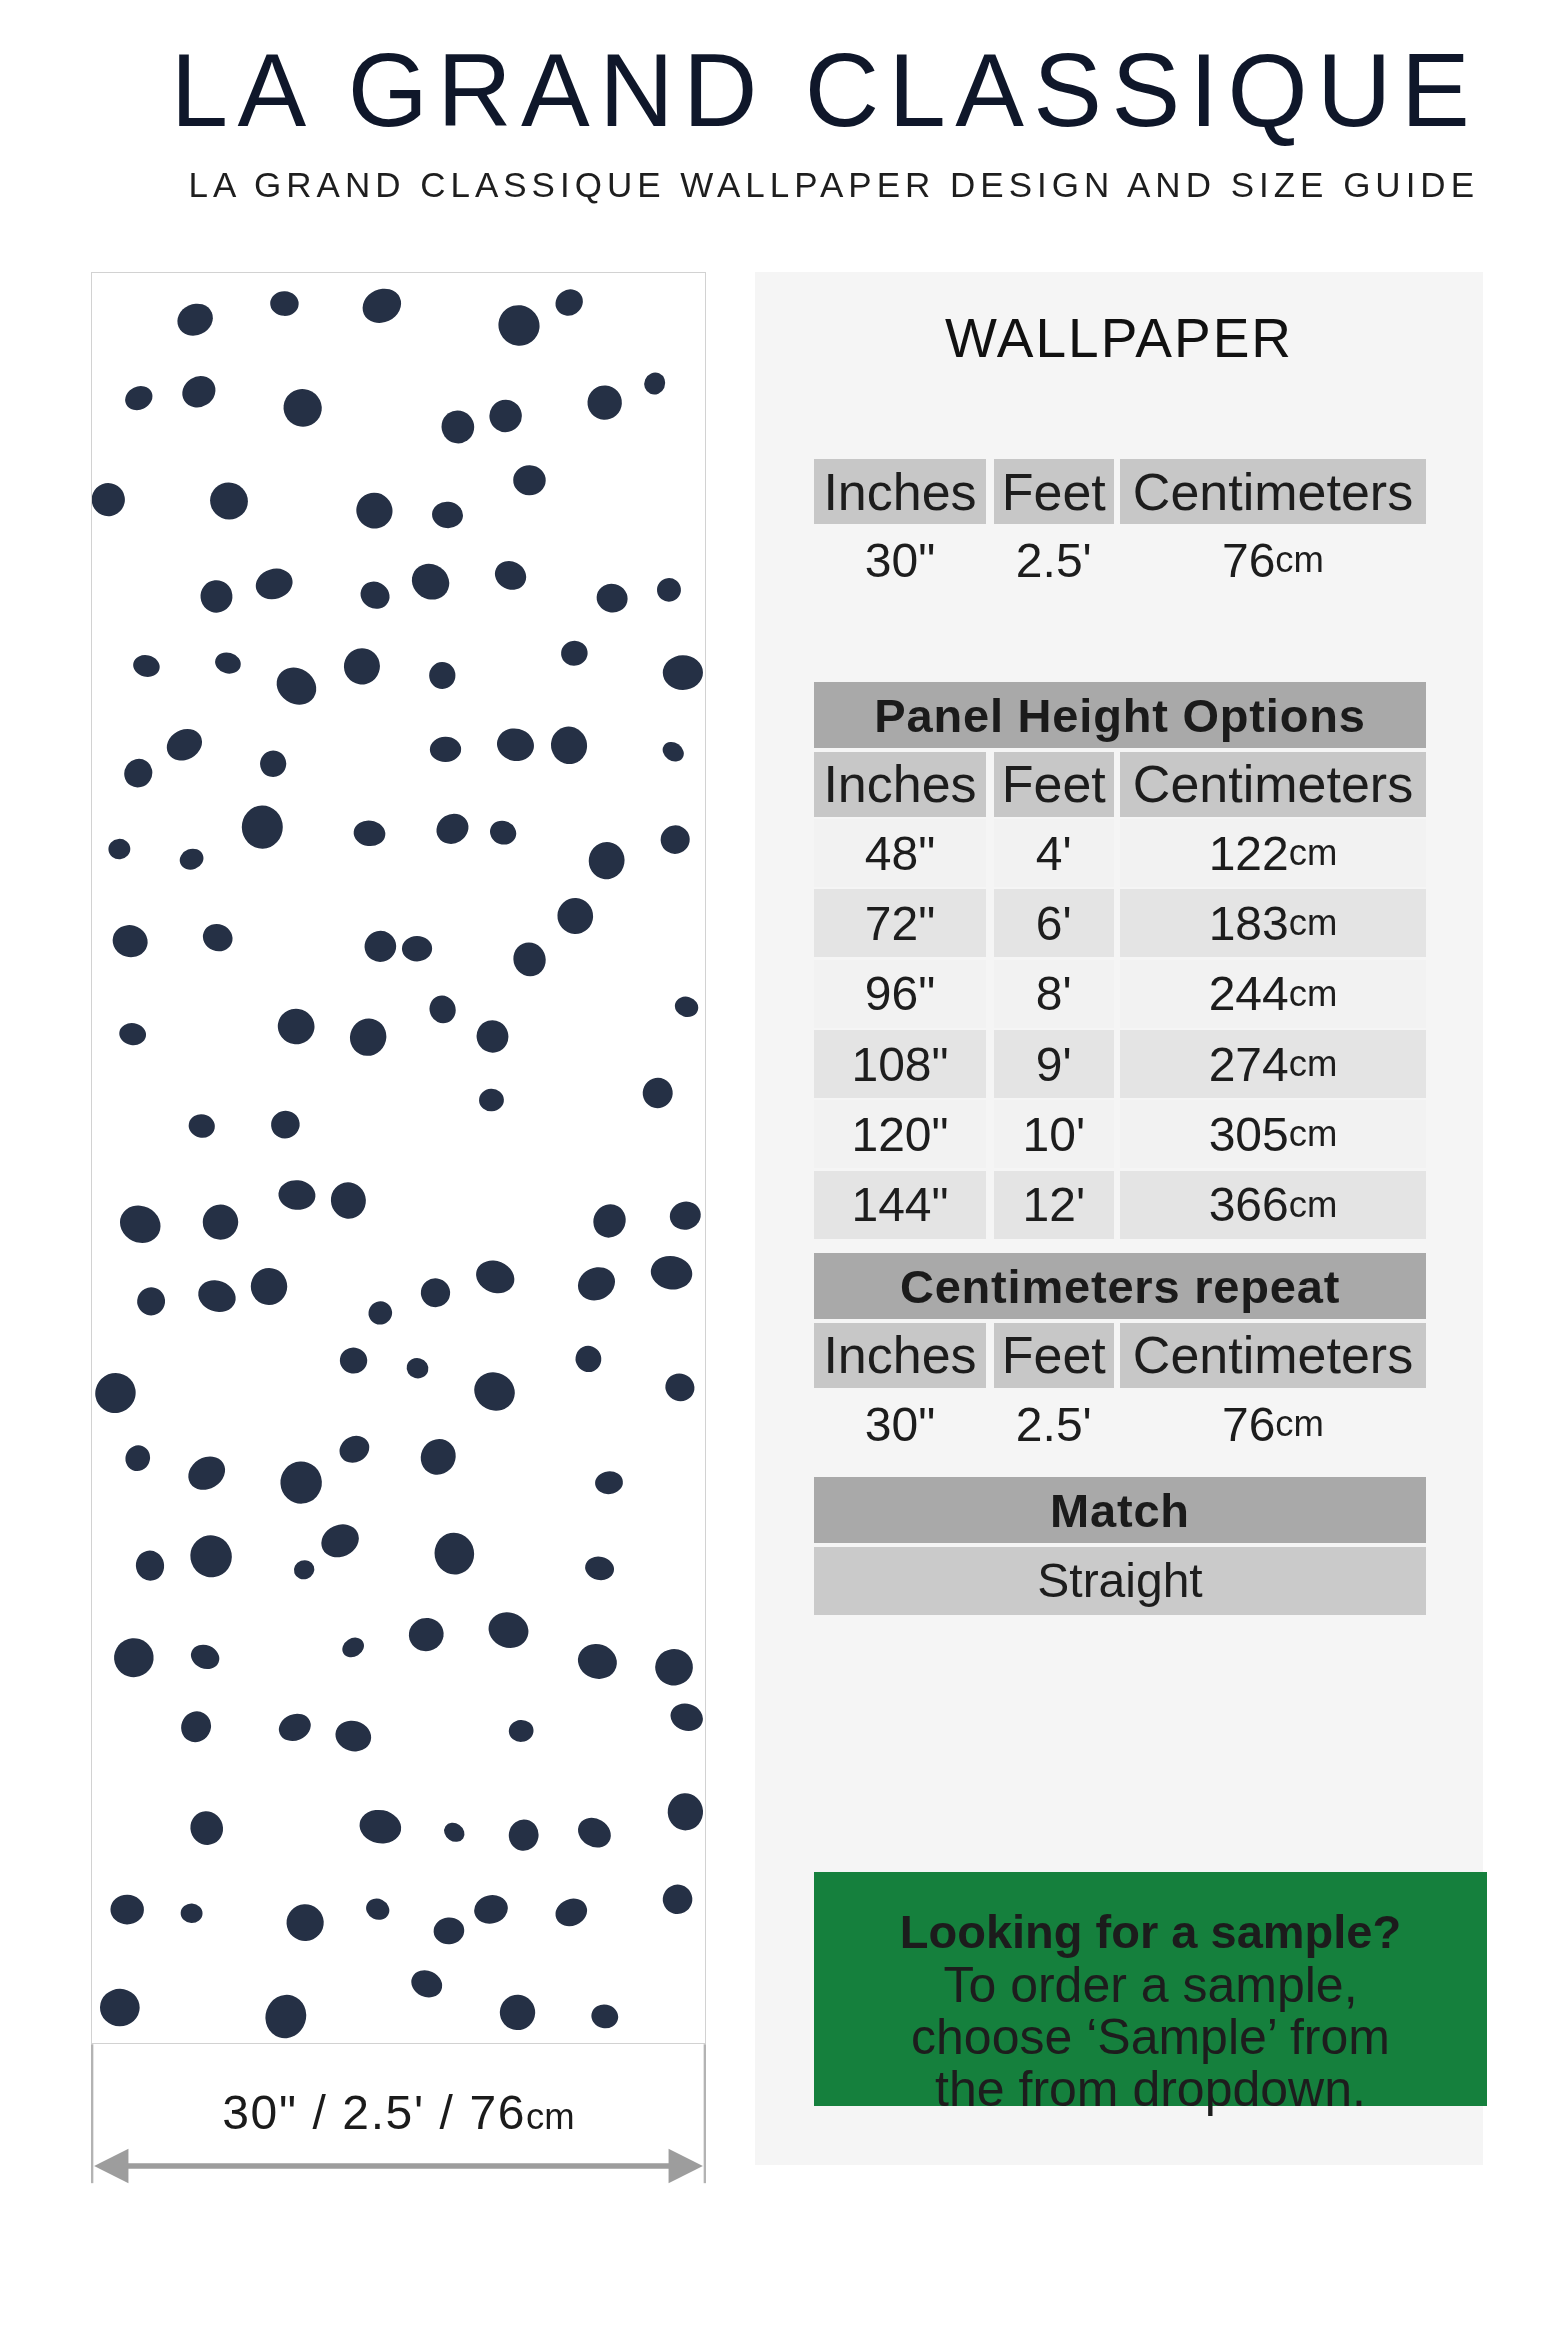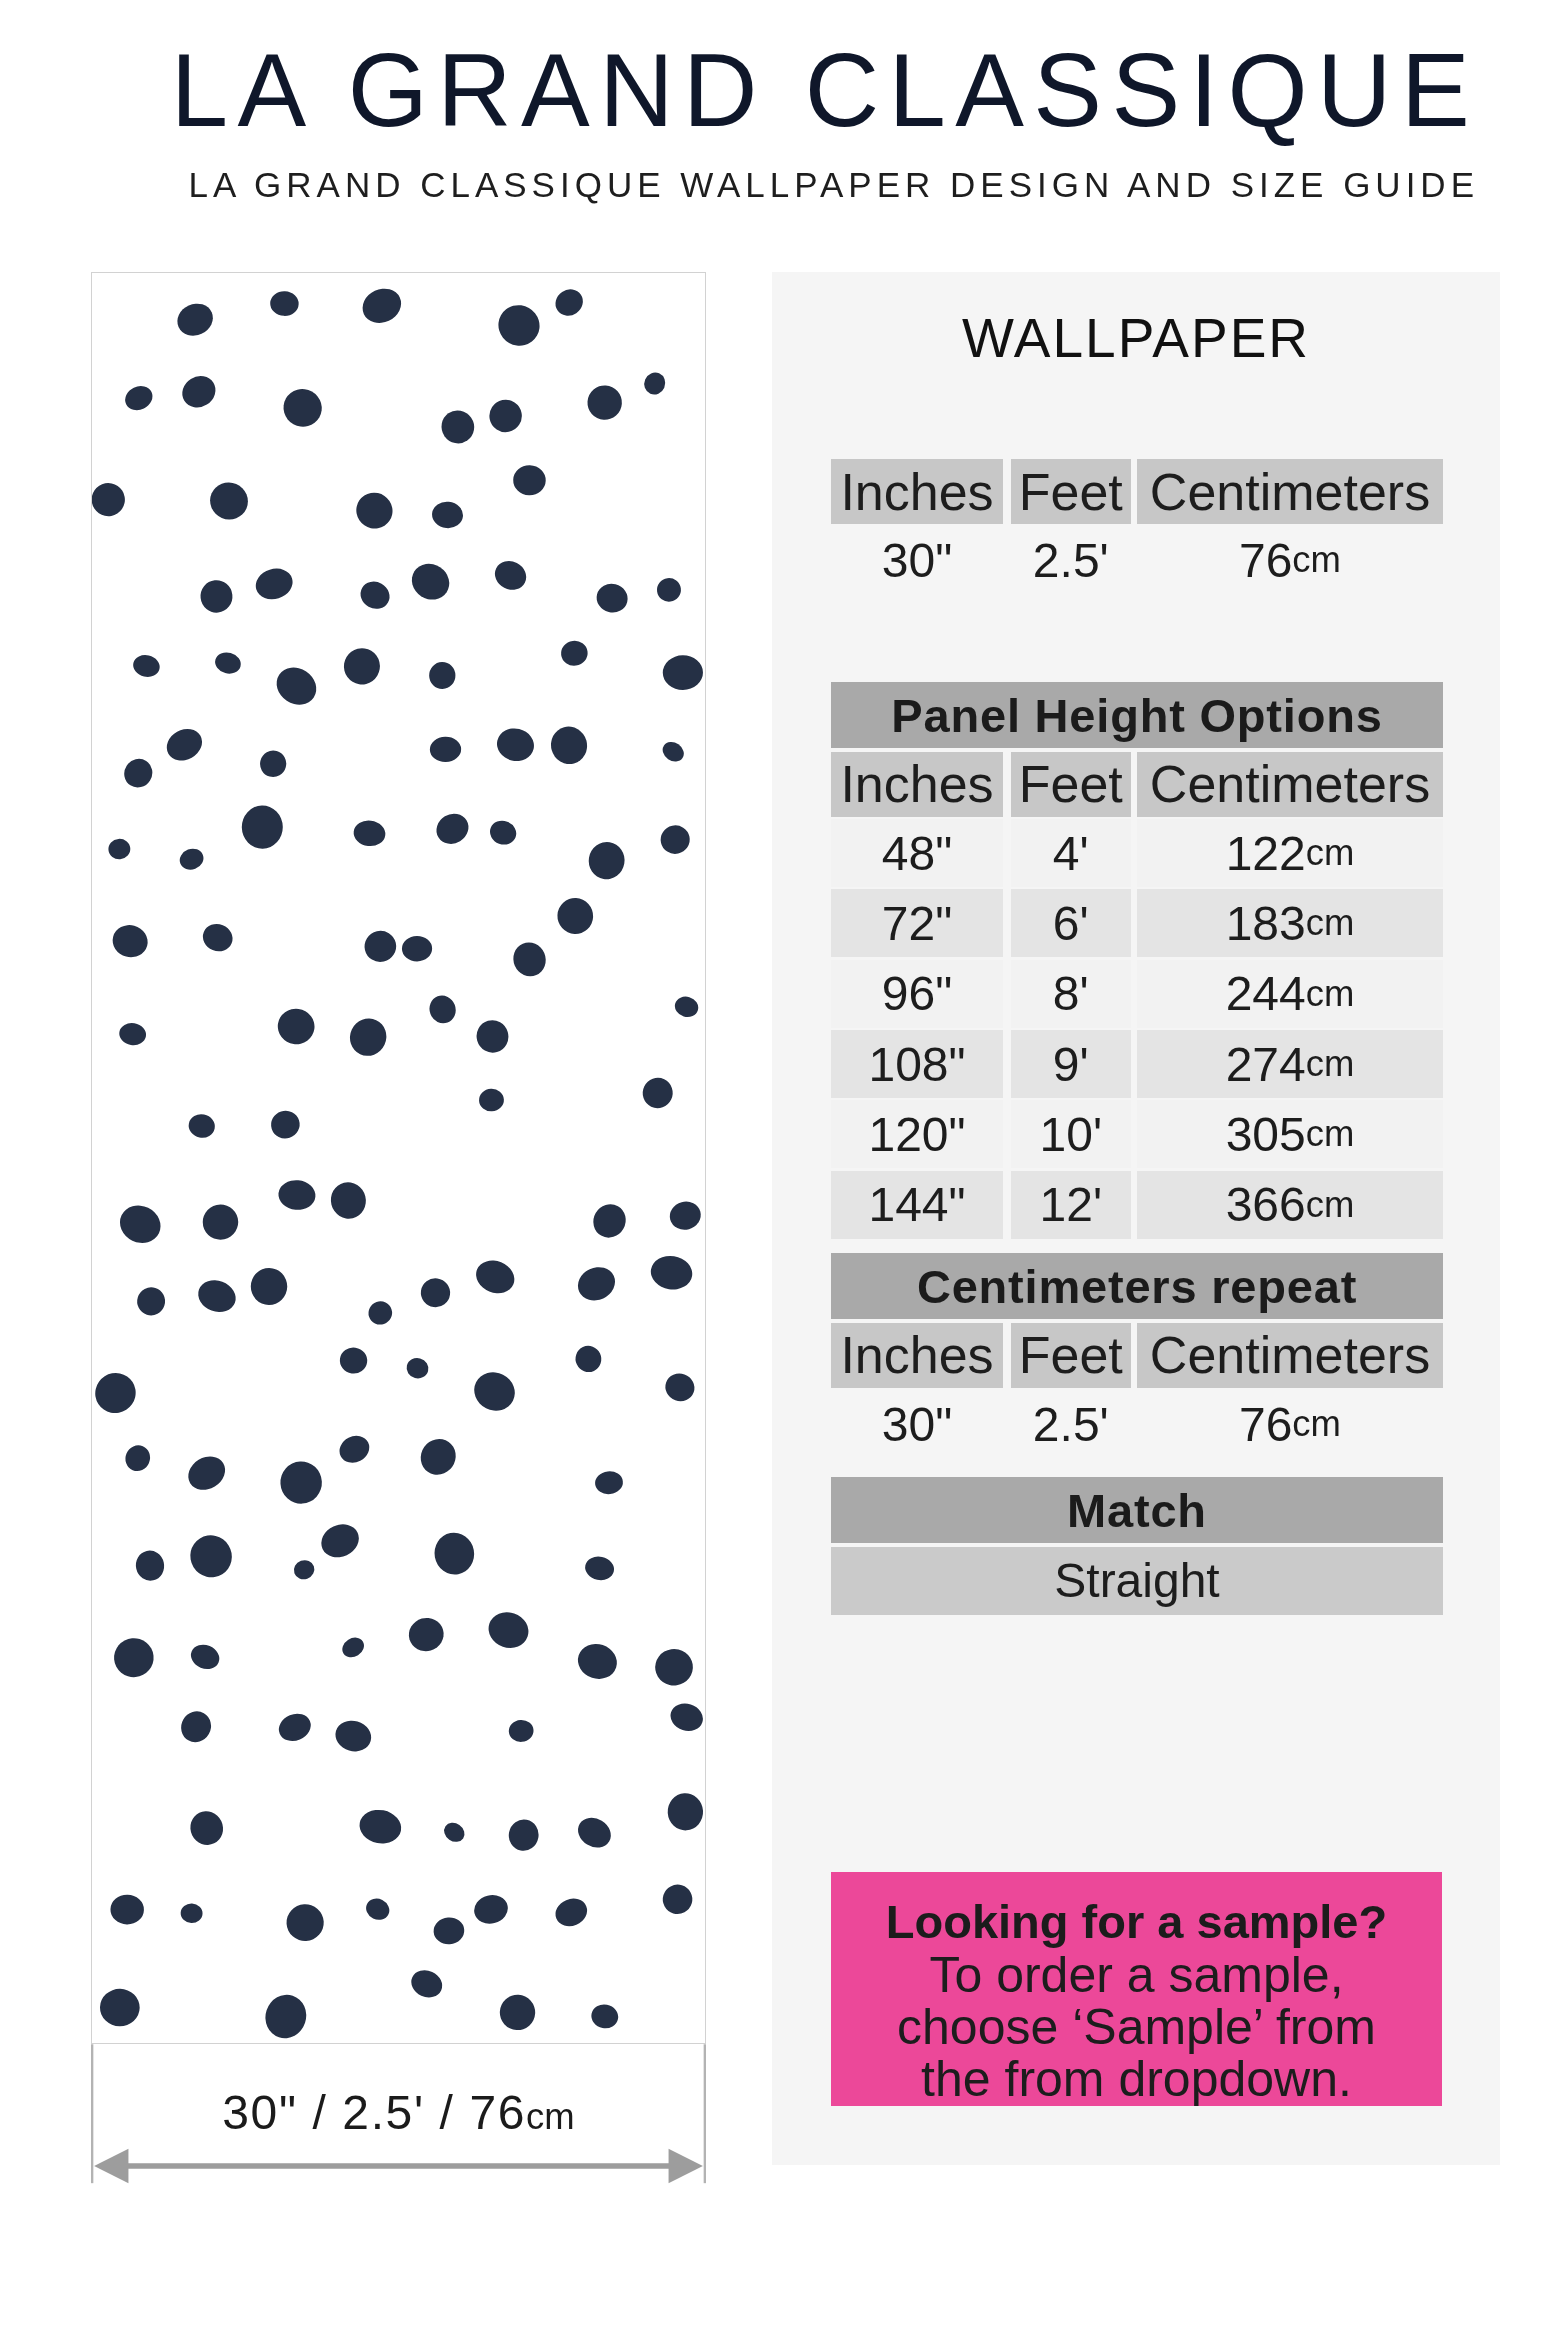--- a/index.html
+++ b/index.html
@@ -32,21 +32,21 @@
   
   .measure { position:absolute; left:91px; top:2044px; width:615px; height:141px; }
   .measure-label {
     position:absolute; left:0; right:0; top:41px; text-align:center;
     font-size:48px; font-weight:300; color:#1b1b1b; letter-spacing:1.6px;
   }
   .measure svg { position:absolute; left:0; top:0; width:615px; height:141px; }
 
   
   .specs {
-    position:absolute; left:772px; top:272px; width:728px; height:1893px;
+    position:absolute; left:755px; top:272px; width:728px; height:1893px;
     background:#f5f5f5;
   }
   .specs-heading {
     position:absolute; top:36px; left:0; right:0; text-align:center;
     font-size:55px; line-height:60px; font-weight:400;
     letter-spacing:2px; color:#111111;
   }
 
   .tbl { position:absolute; left:59px; width:612px; }
   .tbl-title {
@@ -66,22 +66,22 @@
   .tbl-row.zebra-b .tbl-cell { background:#e4e4e4; }
   .tbl-row.single { margin-bottom:0; }
   .tbl-row.single .tbl-cell { width:100%; height:68px; background:#cacaca; font-size:48px; }
   .c-inches { width:172px; margin-right:7.8px; }
   .c-feet   { width:120px; margin-right:6.2px;  }
   .c-cent   { width:306px; }
   .unit { font-size:0.76em; letter-spacing:0; }
 
   
   .sample {
-    position:absolute; left:59px; top:1600px; width:611px; height:234px;
-    background:#ec4899; text-align:center; padding-top:22px;
+    position:absolute; left:59px; top:1600px; width:673px; height:234px;
+    background:#15803d; text-align:center; padding-top:32px;
   }
   .sample-heading { font-size:47px; font-weight:700; color:#1c1c1c; }
   .sample-line { font-size:50px; font-weight:300; line-height:52px; color:#1d1d1d; }
   .sample-line:first-of-type { margin-top:6.2px; }
 </style>
 </head>
 <body>
 
 <div class="page">
 

